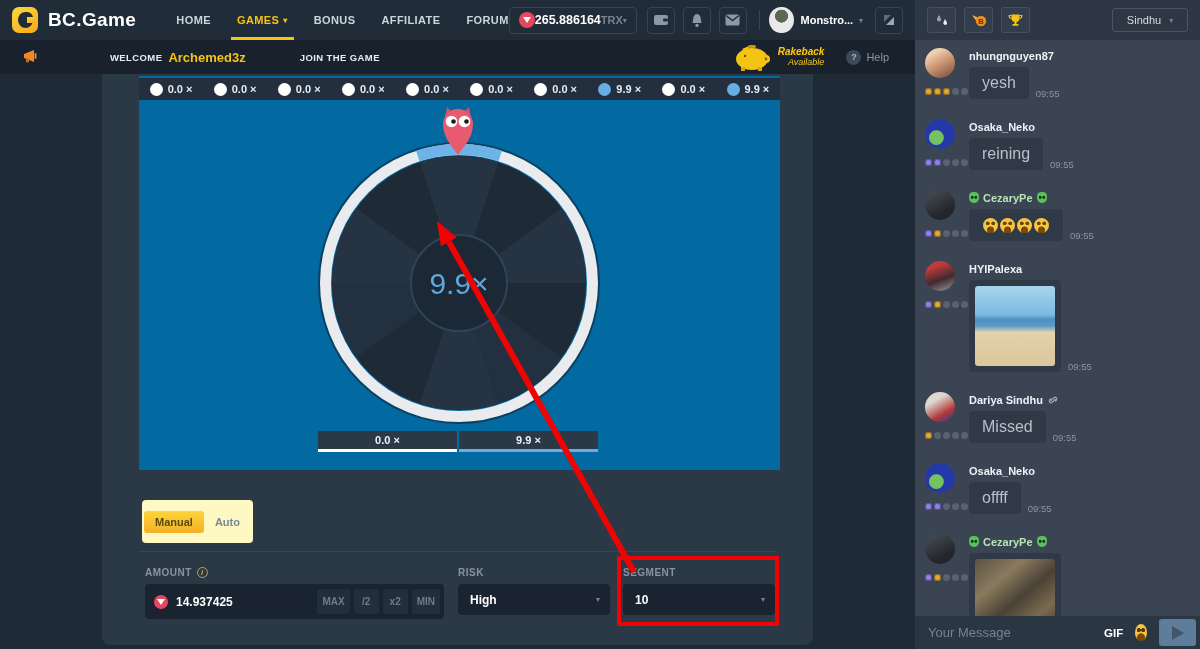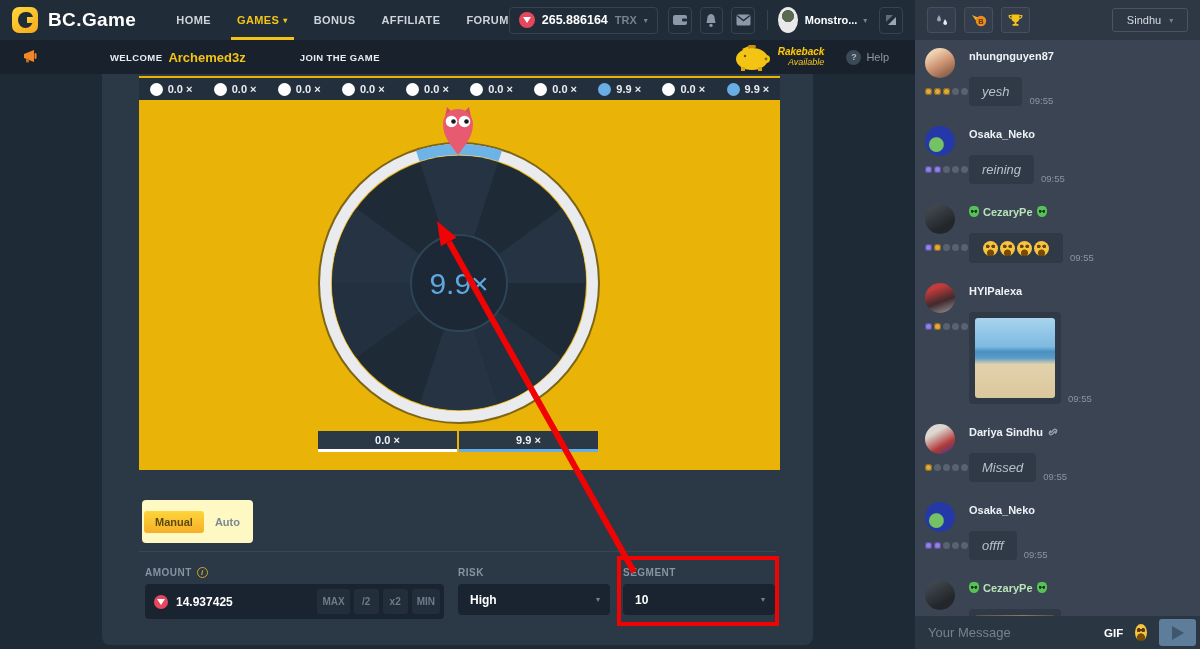--- a/index.html
+++ b/index.html
@@ -12,21 +12,21 @@
   .logo-box { width:26px; height:26px; margin-left:12px; border-radius:7px; background:linear-gradient(145deg,#ffd83a,#f5a91d); position:relative; flex:0 0 auto; }
   .logo-box .pac { position:absolute; left:6px; top:5px; width:15px; height:16px; background:#212c39; border-radius:50% 40% 50% 50%; }
   .logo-box .pac::after { content:""; position:absolute; right:-2px; top:5px; width:8px; height:6px; background:linear-gradient(145deg,#ffd83a,#f5a91d); }
   .brand { color:#fff; font-size:19px; font-weight:bold; letter-spacing:.4px; margin-left:10px; }
   .nav-items { display:flex; gap:26px; margin-left:40px; height:40px; align-items:center; }
   .nav-item { position:relative; height:40px; display:flex; align-items:center; color:#cdd4dc; font-size:11px; font-weight:bold; letter-spacing:.4px; cursor:pointer; }
   .nav-item.active { color:#f4c414; }
   .nav-item.active .underbar { position:absolute; left:-6px; right:-6px; bottom:0; height:3px; background:#f4c414; }
   .nav-caret { font-size:8px; margin-left:4px; color:#f4c414; }
   .nav-spacer { flex:1; }
-  .balance-pill { height:27px; border:1px solid #37434f; border-radius:4px; display:flex; align-items:center; padding:0 9px; gap:7px; margin-right:10px; }
+  .balance-pill { height:27px; border:1px solid #37434f; border-radius:4px; display:flex; align-items:center; padding:0 9px; margin-right:10px; }
   .coin { width:16px; height:16px; border-radius:50%; background:#e6475f; position:relative; flex:0 0 auto; }
   .coin::after { content:""; position:absolute; left:4px; top:5px; border-left:4px solid transparent; border-right:4px solid transparent; border-top:6px solid #fff; }
   .coin.small { width:14px; height:14px; } .coin.small::after{ left:3px; top:4px; }
   .balance-amt { color:#fff; font-size:12.5px; font-weight:bold; }
   .balance-cur { color:#76828f; font-size:11px; font-weight:bold; }
   .caret { color:#76828f; font-size:8px; }
   .icon-btn { width:30px; height:27px; border:1px solid #37434f; border-radius:4px; display:flex; align-items:center; justify-content:center; margin-right:8px; cursor:pointer; }
   .vdiv { width:1px; height:20px; background:#37434f; margin:0 10px 0 4px; }
   .nav-avatar { width:26px; height:26px; border-radius:50%; background:radial-gradient(circle at 50% 35%,#5a6a52 30%,#e9e9e9 32%); margin-right:7px; }
   .nav-user { color:#fff; font-size:11px; font-weight:bold; margin-right:6px; }
@@ -40,21 +40,21 @@
   .rakeback { display:flex; align-items:center; gap:4px; cursor:pointer; }
   .rk-text { display:flex; flex-direction:column; line-height:11px; }
   .rk-line1 { color:#f6c91e; font-size:10px; font-weight:bold; font-style:italic; text-shadow:1px 1px 0 #3a2c00; }
   .rk-line2 { color:#f6c91e; font-size:9px; font-style:italic; text-align:right; }
   .help-wrap { display:flex; align-items:center; gap:5px; margin:0 26px 0 22px; cursor:pointer; }
   .help-circle { width:15px; height:15px; border-radius:50%; background:#3c4956; color:#aeb9c5; font-size:9px; font-weight:bold; display:flex; align-items:center; justify-content:center; }
   .help-label { color:#8b98a7; font-size:11px; }
 
   
   #container { position:absolute; left:102px; top:74px; width:711px; height:571px; background:#2b3845; border-radius:0 0 8px 8px; z-index:5; }
-  #game-panel { position:absolute; left:37px; top:2px; width:641px; height:394px; background:#eab308; }
+  #game-panel { position:absolute; left:37px; top:2px; width:641px; height:394px; background:#0369a1; }
   #history-bar { position:absolute; left:0; top:2px; width:641px; height:22px; background:#242f3e; display:flex; }
   .hist-cell { flex:1; display:flex; align-items:center; justify-content:center; gap:5px; }
   .dot { width:13px; height:13px; border-radius:50%; display:inline-block; }
   .dot.white { background:#ffffff; }
   .dot.blue { background:#68aee4; }
   .hist-label { color:#e8edf2; font-size:11px; font-weight:bold; }
 
   #wheel-svg { position:absolute; left:170px; top:57px; }
   #owl { position:absolute; left:300px; top:30px; z-index:6; }
 
@@ -103,21 +103,21 @@
   .av4 { background:linear-gradient(160deg,#c23b3b 22%,#402a2e 60%,#9a9a9a); }
   .av5 { background:linear-gradient(150deg,#dcd7d0 30%,#b13a3a 68%,#2a3a8a); }
   .badges { position:absolute; left:0; top:40px; display:flex; gap:2px; align-items:center; }
   .bdot { width:7px; height:7px; border-radius:50%; }
   .bdot.gold { background:#e3a93c; box-shadow:0 0 0 1px #8a6a1d inset; }
   .bdot.purple { background:#9383e0; box-shadow:0 0 0 1px #5a4ba8 inset; }
   .bdot.gray { background:#59636f; }
   .msg-name { margin-left:44px; color:#eef2f6; font-size:11px; font-weight:bold; display:flex; align-items:center; gap:4px; height:15px; cursor:pointer; }
   .msg-name.vip { color:#b9e3b9; }
   .alien { display:inline-block; width:10px; height:11px; border-radius:50% 50% 62% 62%; background:radial-gradient(circle at 32% 48%,#123a12 1.2px,transparent 1.7px),radial-gradient(circle at 68% 48%,#123a12 1.2px,transparent 1.7px),#58c15a; }
-  .bubble { margin-left:44px; margin-top:14px; display:inline-block; background:#303a47; border-radius:4px; padding:7px 13px; color:#b7c0cb; font-size:13px;font-style:italic; }
+  .bubble { margin-left:44px; margin-top:4px; display:inline-block; background:#303a47; border-radius:4px; padding:7px 13px; color:#b7c0cb; font-size:16px; }
   .bubble.media { padding:6px; }
   .time { color:#8b95a2; font-size:9.5px; margin-left:7px; vertical-align:bottom; }
   .face { display:inline-block; width:15px; height:15px; border-radius:50%; margin:0 1px; vertical-align:middle;
           background:radial-gradient(circle at 32% 36%,#6b4400 1.6px,transparent 2.1px),
                      radial-gradient(circle at 68% 36%,#6b4400 1.6px,transparent 2.1px),
                      radial-gradient(circle at 50% 80%,#7a4a00 3.2px,#f6c343 3.8px); }
   .chat-img { display:block; border-radius:3px; }
   .img-beach { width:80px; height:80px; background:linear-gradient(180deg,#a8d4ee 0%,#7db9e0 36%,#4a90c0 42%,#5a9cc8 50%,#e2d2ac 58%,#dbc79c 100%); }
   .img-cat { width:80px; height:80px; background:linear-gradient(140deg,#5a5244 0%,#8a7a5e 28%,#4a4236 52%,#7a6a50 74%,#37322a 100%); }
   .media-wrap { display:flex; align-items:flex-end; }

